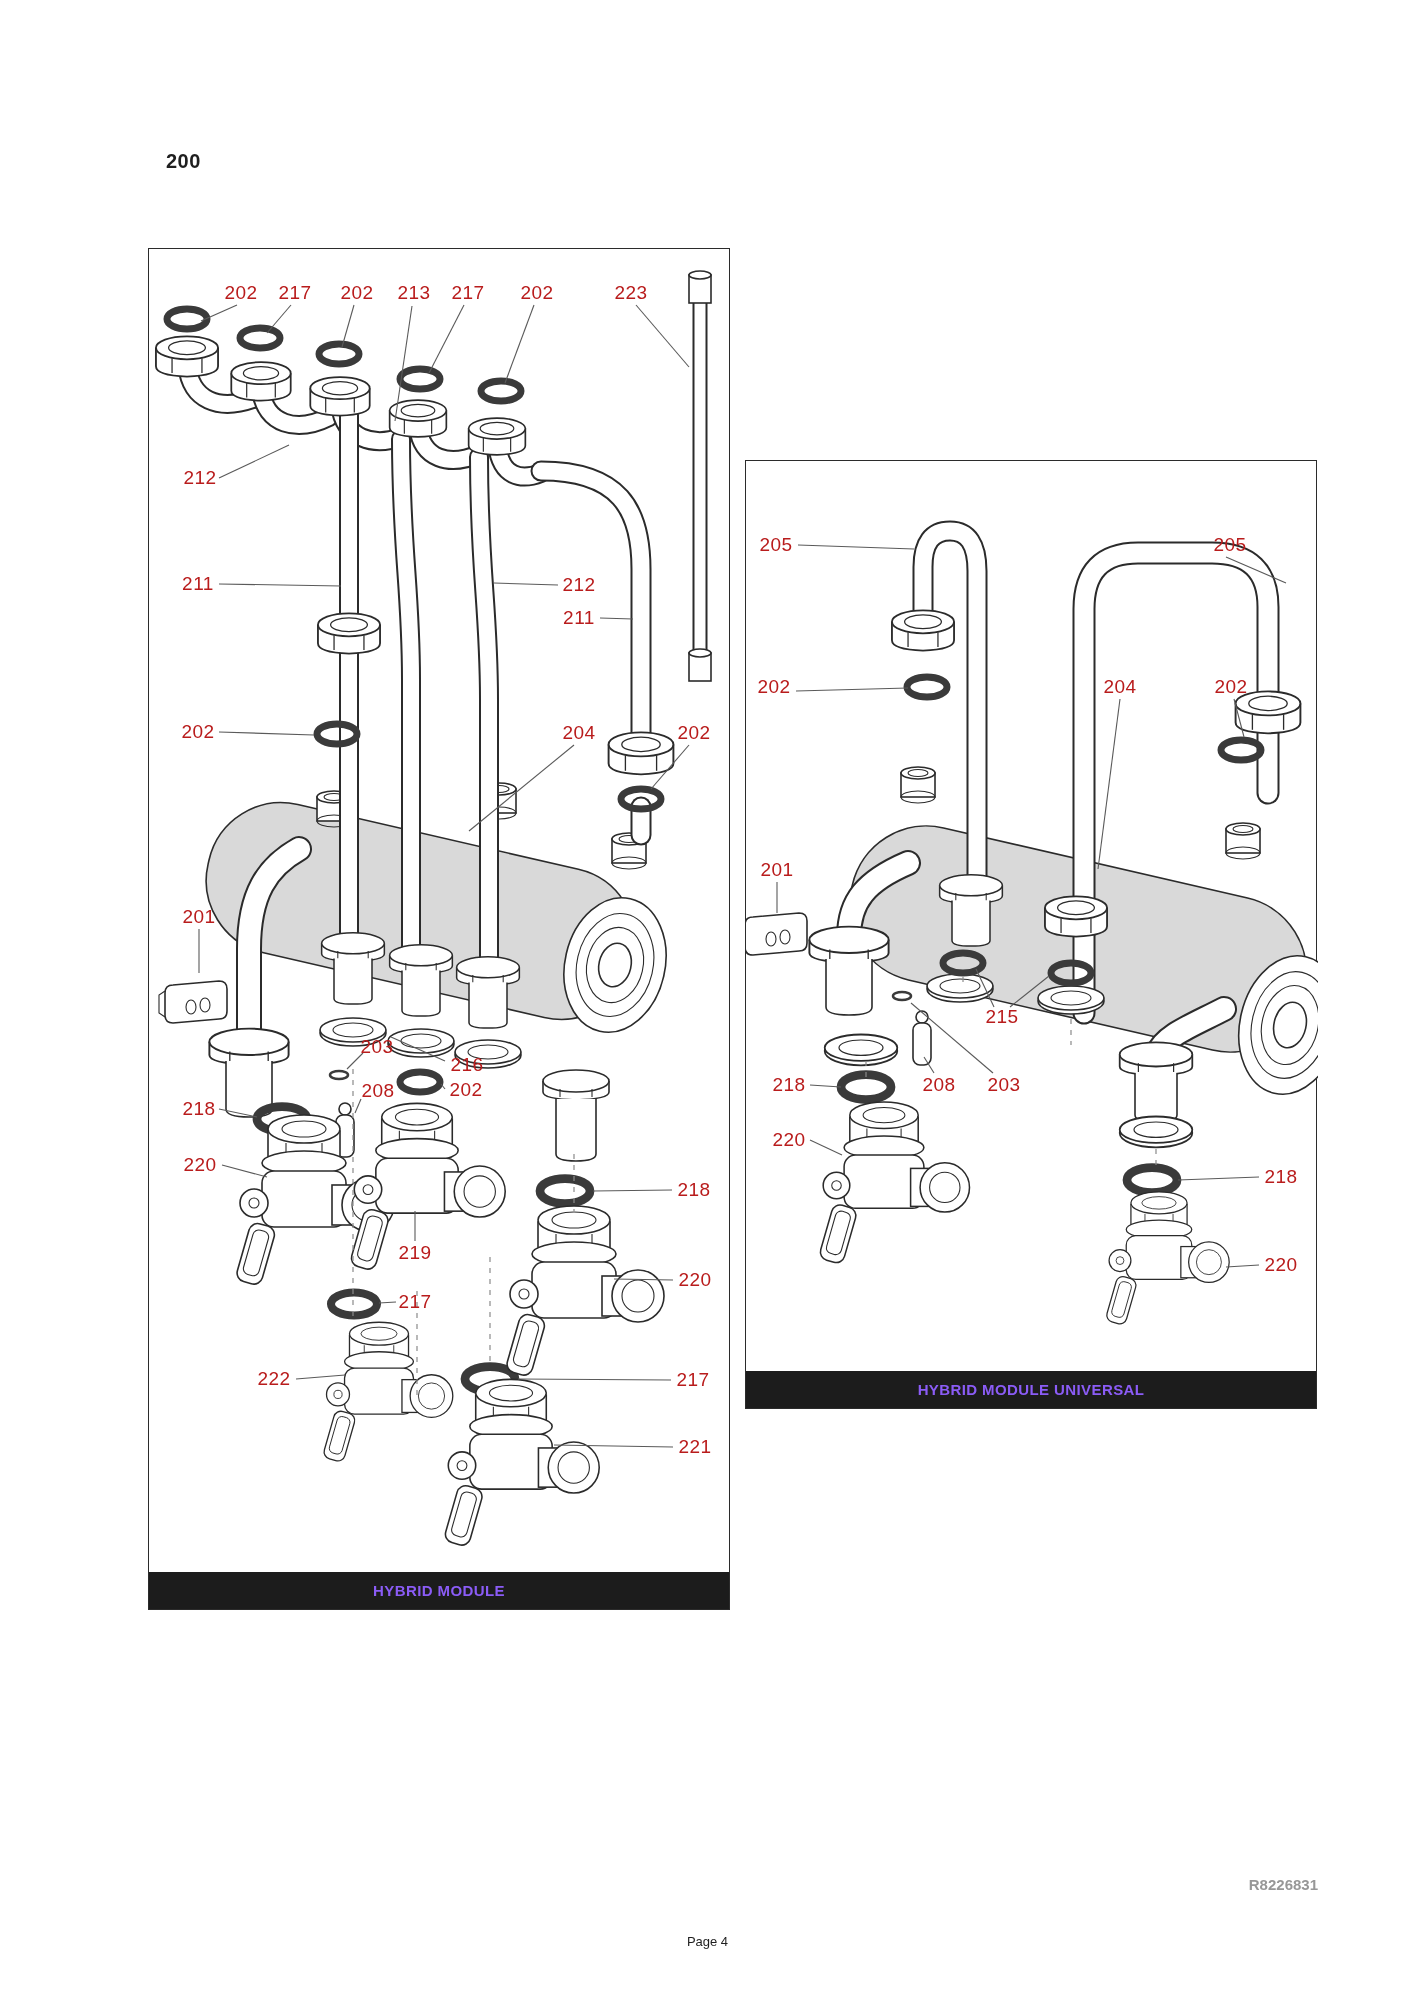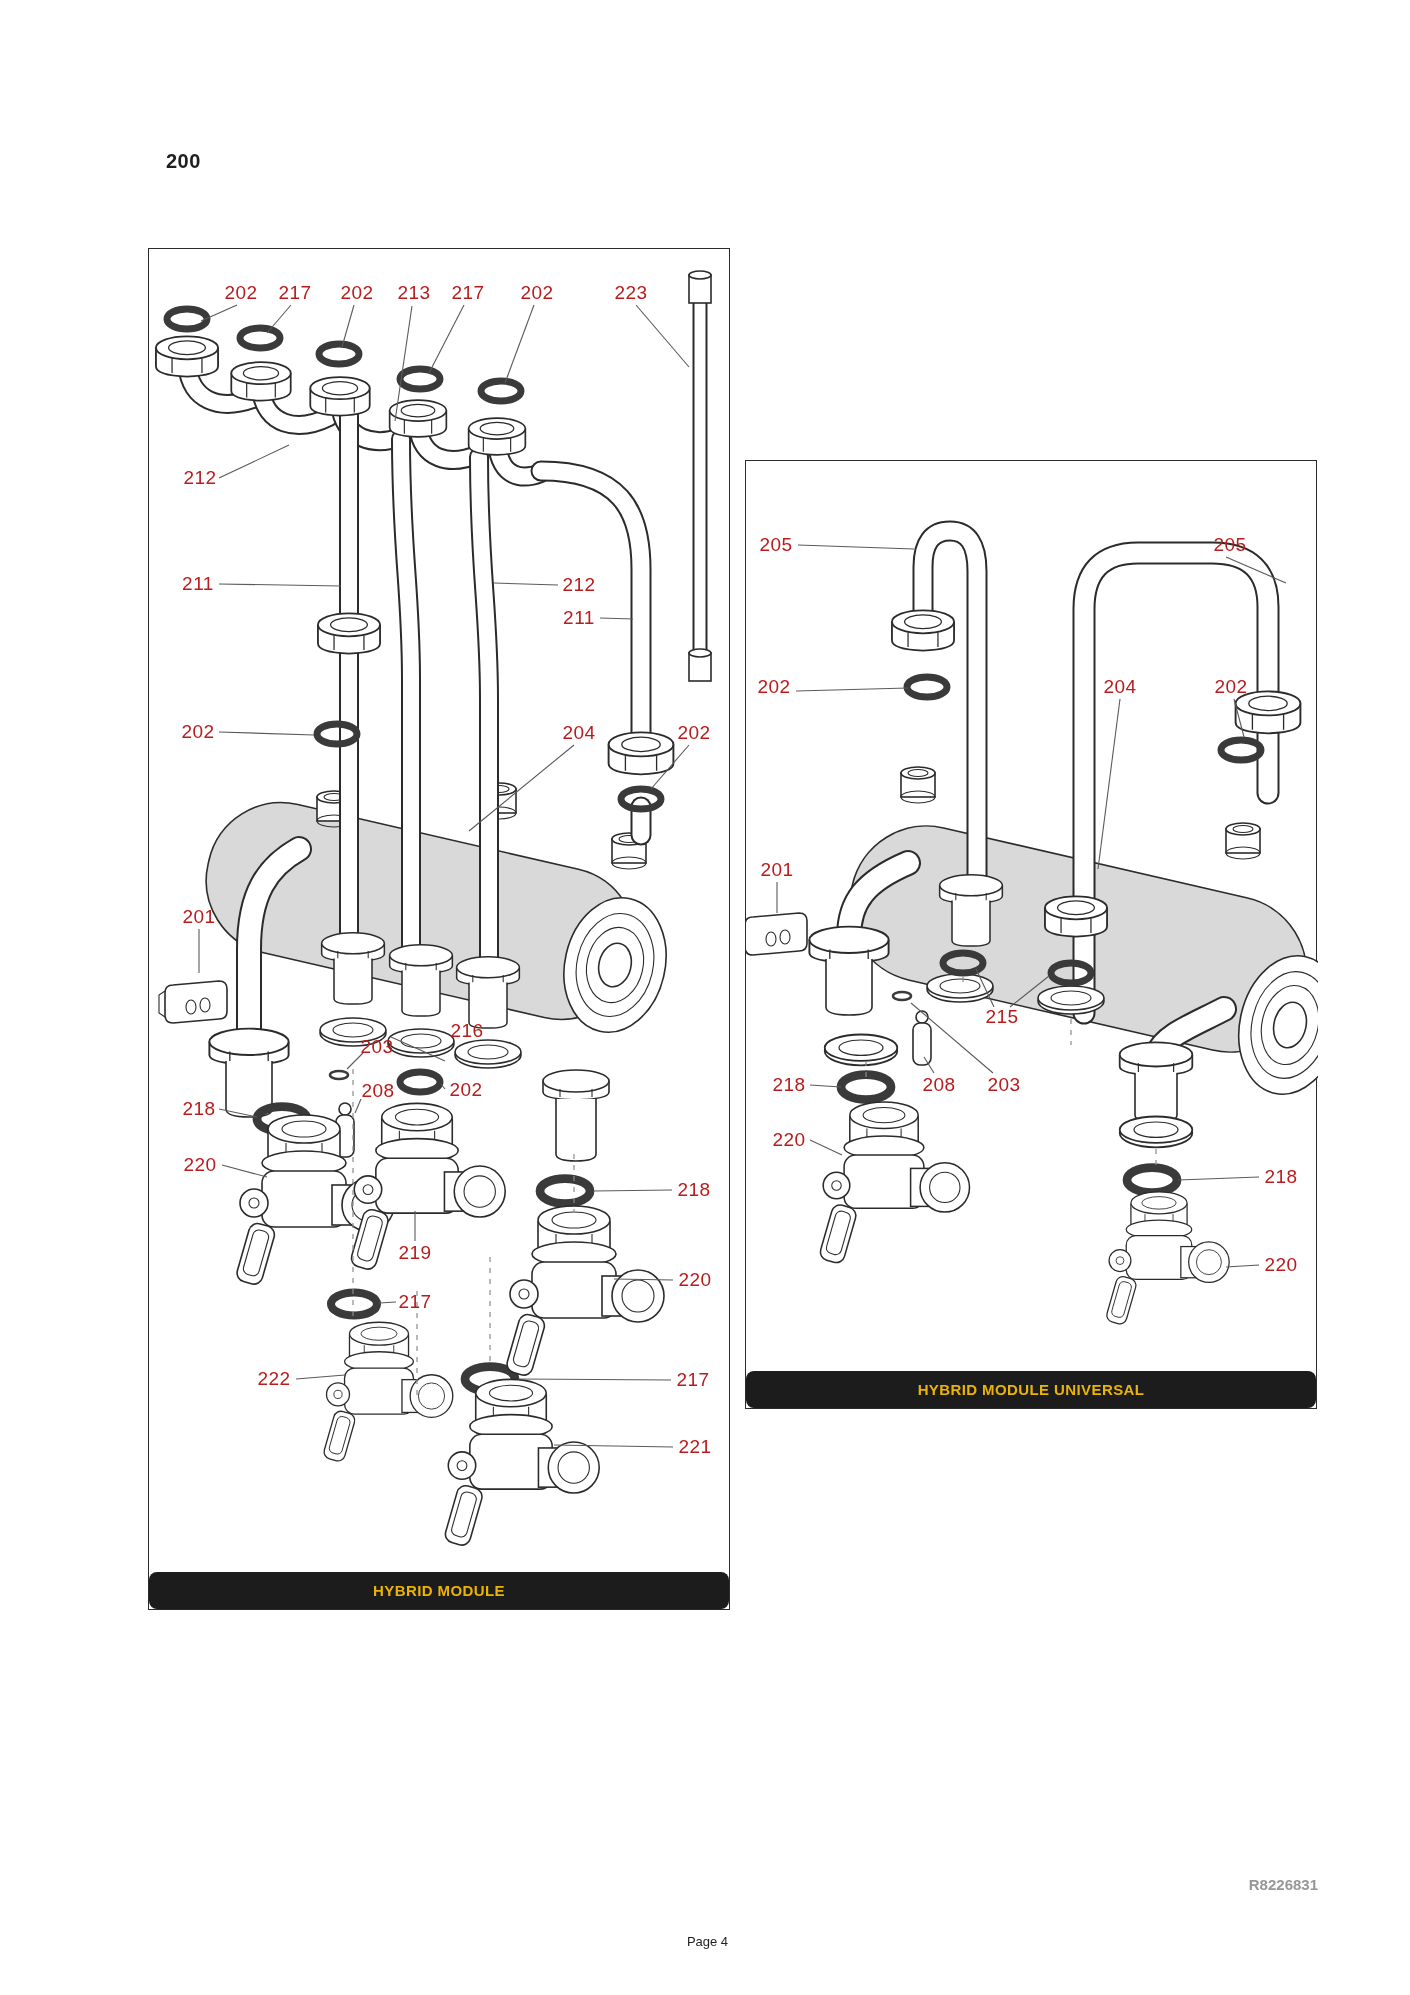--- a/index.html
+++ b/index.html
@@ -4,22 +4,22 @@
 <style>
   html,body{margin:0;padding:0;background:#ffffff;}
   body{width:1410px;height:1995px;position:relative;font-family:"Liberation Sans",sans-serif;overflow:hidden;}
   .page{position:absolute;inset:0;background:#ffffff;}
   .page-number{position:absolute;left:166px;top:150px;font-size:20px;font-weight:bold;color:#1f1f1f;letter-spacing:.5px;}
   .panel{position:absolute;border:1.6px solid #2b2b2b;background:#ffffff;box-sizing:border-box;}
   .panel.left{left:148px;top:248px;width:582px;height:1362px;}
   .panel.right{left:745px;top:460px;width:572px;height:949px;text-align:center;}
   .panel svg.art{position:absolute;left:0;top:0;}
   .callout{position:absolute;transform:translate(-50%,-50%);font-size:19px;color:#b91c1c;letter-spacing:.5px;white-space:nowrap;}
-  .title-bar{position:absolute;left:0;right:0;bottom:0;height:37px;background:#1c1c1c;color:#eab308;
-             display:flex;align-items:center;justify-content:center;font-size:15px;font-weight:bold;letter-spacing:.4px;border-radius:8px;}
+  .title-bar{position:absolute;left:0;right:0;bottom:0;height:37px;background:#1c1c1c;color:#8b5cf6;
+             display:flex;align-items:center;justify-content:center;font-size:15px;font-weight:bold;letter-spacing:.4px;}
   .ref-code{position:absolute;left:1190px;top:1876px;width:128px;text-align:right;font-size:15px;color:#979797;font-weight:bold;}
   .page-footer{position:absolute;left:620px;top:1906px;width:175px;text-align:center;font-size:13px;color:#1f1f1f;margin-top:28px;}
   
   .part{fill:#ffffff;stroke:#2b2b2b;stroke-width:1.6;}
   .thin{fill:none;stroke:#2b2b2b;stroke-width:1.1;}
   .cyl{fill:#d9d9d9;stroke:#2b2b2b;stroke-width:1.6;}
   .tube-o{fill:none;stroke:#2b2b2b;stroke-linecap:round;}
   .tube-i{fill:none;stroke:#ffffff;stroke-linecap:round;}
   .oring{fill:none;stroke:#3a3a3a;}
   .leader{stroke:#5a5a5a;stroke-width:1.1;fill:none;}
@@ -326,21 +326,21 @@
     <div class="callout" style="left:388px;top:44px">202</div>
     <div class="callout" style="left:482px;top:44px">223</div>
     <div class="callout" style="left:51px;top:229px">212</div>
     <div class="callout" style="left:49px;top:335px">211</div>
     <div class="callout" style="left:49px;top:483px">202</div>
     <div class="callout" style="left:50px;top:668px">201</div>
     <div class="callout" style="left:50px;top:860px">218</div>
     <div class="callout" style="left:51px;top:916px">220</div>
     <div class="callout" style="left:125px;top:1130px">222</div>
     <div class="callout" style="left:228px;top:798px">203</div>
-    <div class="callout" style="left:318px;top:782px">216</div>
+    <div class="callout" style="left:318px;top:816px">216</div>
     <div class="callout" style="left:317px;top:841px">202</div>
     <div class="callout" style="left:229px;top:842px">208</div>
     <div class="callout" style="left:266px;top:1004px">219</div>
     <div class="callout" style="left:266px;top:1053px">217</div>
     <div class="callout" style="left:430px;top:336px">212</div>
     <div class="callout" style="left:430px;top:369px">211</div>
     <div class="callout" style="left:430px;top:484px">204</div>
     <div class="callout" style="left:545px;top:484px">202</div>
     <div class="callout" style="left:545px;top:941px">218</div>
     <div class="callout" style="left:546px;top:1031px">220</div>

